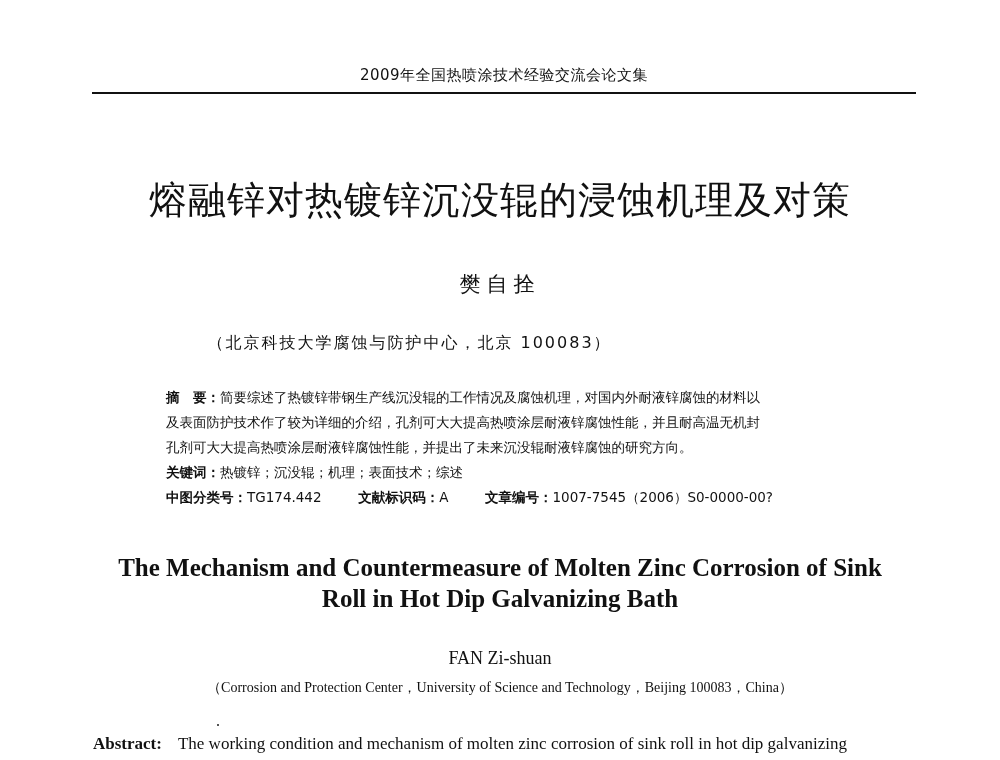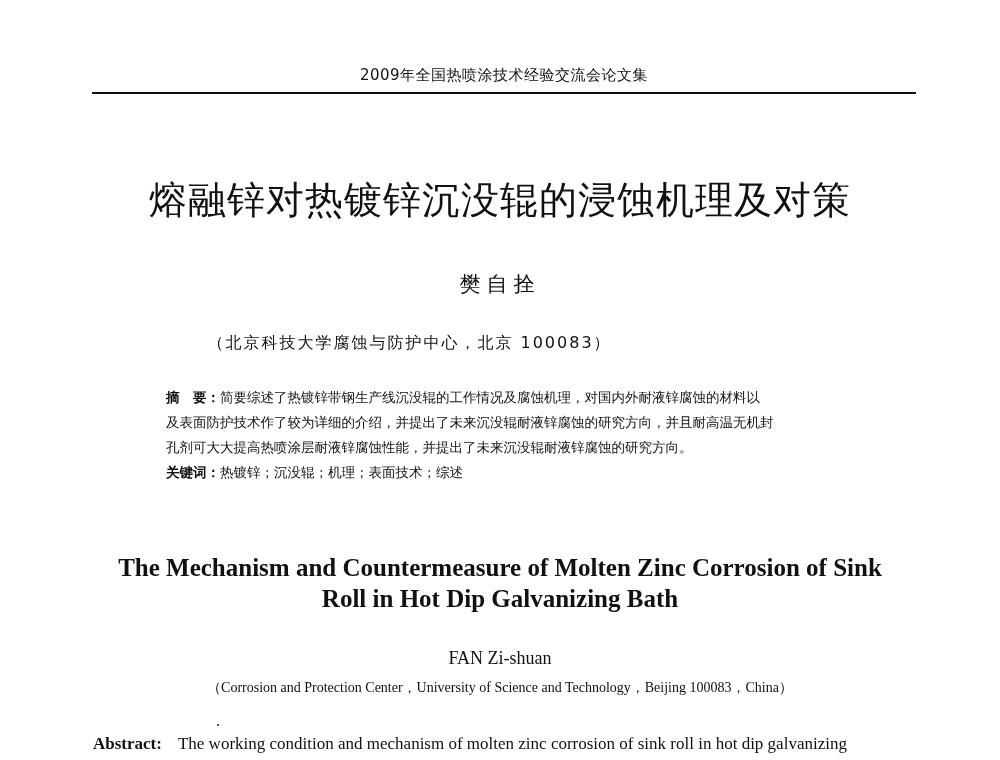--- a/index.html
+++ b/index.html
@@ -126,24 +126,31 @@
   <div class="header-rule"></div>
 
   <div class="cn-title">熔融锌对热镀锌沉没辊的浸蚀机理及对策</div>
   <div class="cn-author">樊自拴</div>
   <div class="cn-affil">（北京科技大学腐蚀与防护中心，北京 100083）</div>
 
   <div class="cn-abstract">
     <div class="line">
       <span class="bold">摘　要：</span><span>简要综述了热镀锌带钢生产线沉没辊的工作情况及腐蚀机理，对国内外耐液锌腐蚀的材料以</span>
     </div>
-    <div class="line">及表面防护技术作了较为详细的介绍，并提出了未来沉没辊耐液锌腐蚀的研究方向，并且耐高温无机封</div>
+    <div class="line">及表面防护技术作了较为详细的介绍，孔剂可大大提高热喷涂层耐液锌腐蚀性能，并且耐高温无机封</div>
     <div class="line">孔剂可大大提高热喷涂层耐液锌腐蚀性能，并提出了未来沉没辊耐液锌腐蚀的研究方向。</div>
     <div class="line">
       <span class="bold">关键词：</span><span>热镀锌；沉没辊；机理；表面技术；综述</span>
+    </div>
+    <div class="line">
+      <span class="bold">中图分类号：</span><span>TG174.442</span>
+      <span class="gap"></span>
+      <span class="bold">文献标识码：</span><span>A</span>
+      <span class="gap"></span>
+      <span class="bold">文章编号：</span><span>1007-7545（2006）S0-0000-00?</span>
     </div>
   </div>
 
   <div class="en-title">
     <div>The Mechanism and Countermeasure of Molten Zinc Corrosion of Sink</div>
     <div>Roll in Hot Dip Galvanizing Bath</div>
   </div>
 
   <div class="en-author">FAN Zi-shuan</div>
   <div class="en-affil">（Corrosion and Protection Center，University of Science and Technology，Beijing 100083，China）</div>

